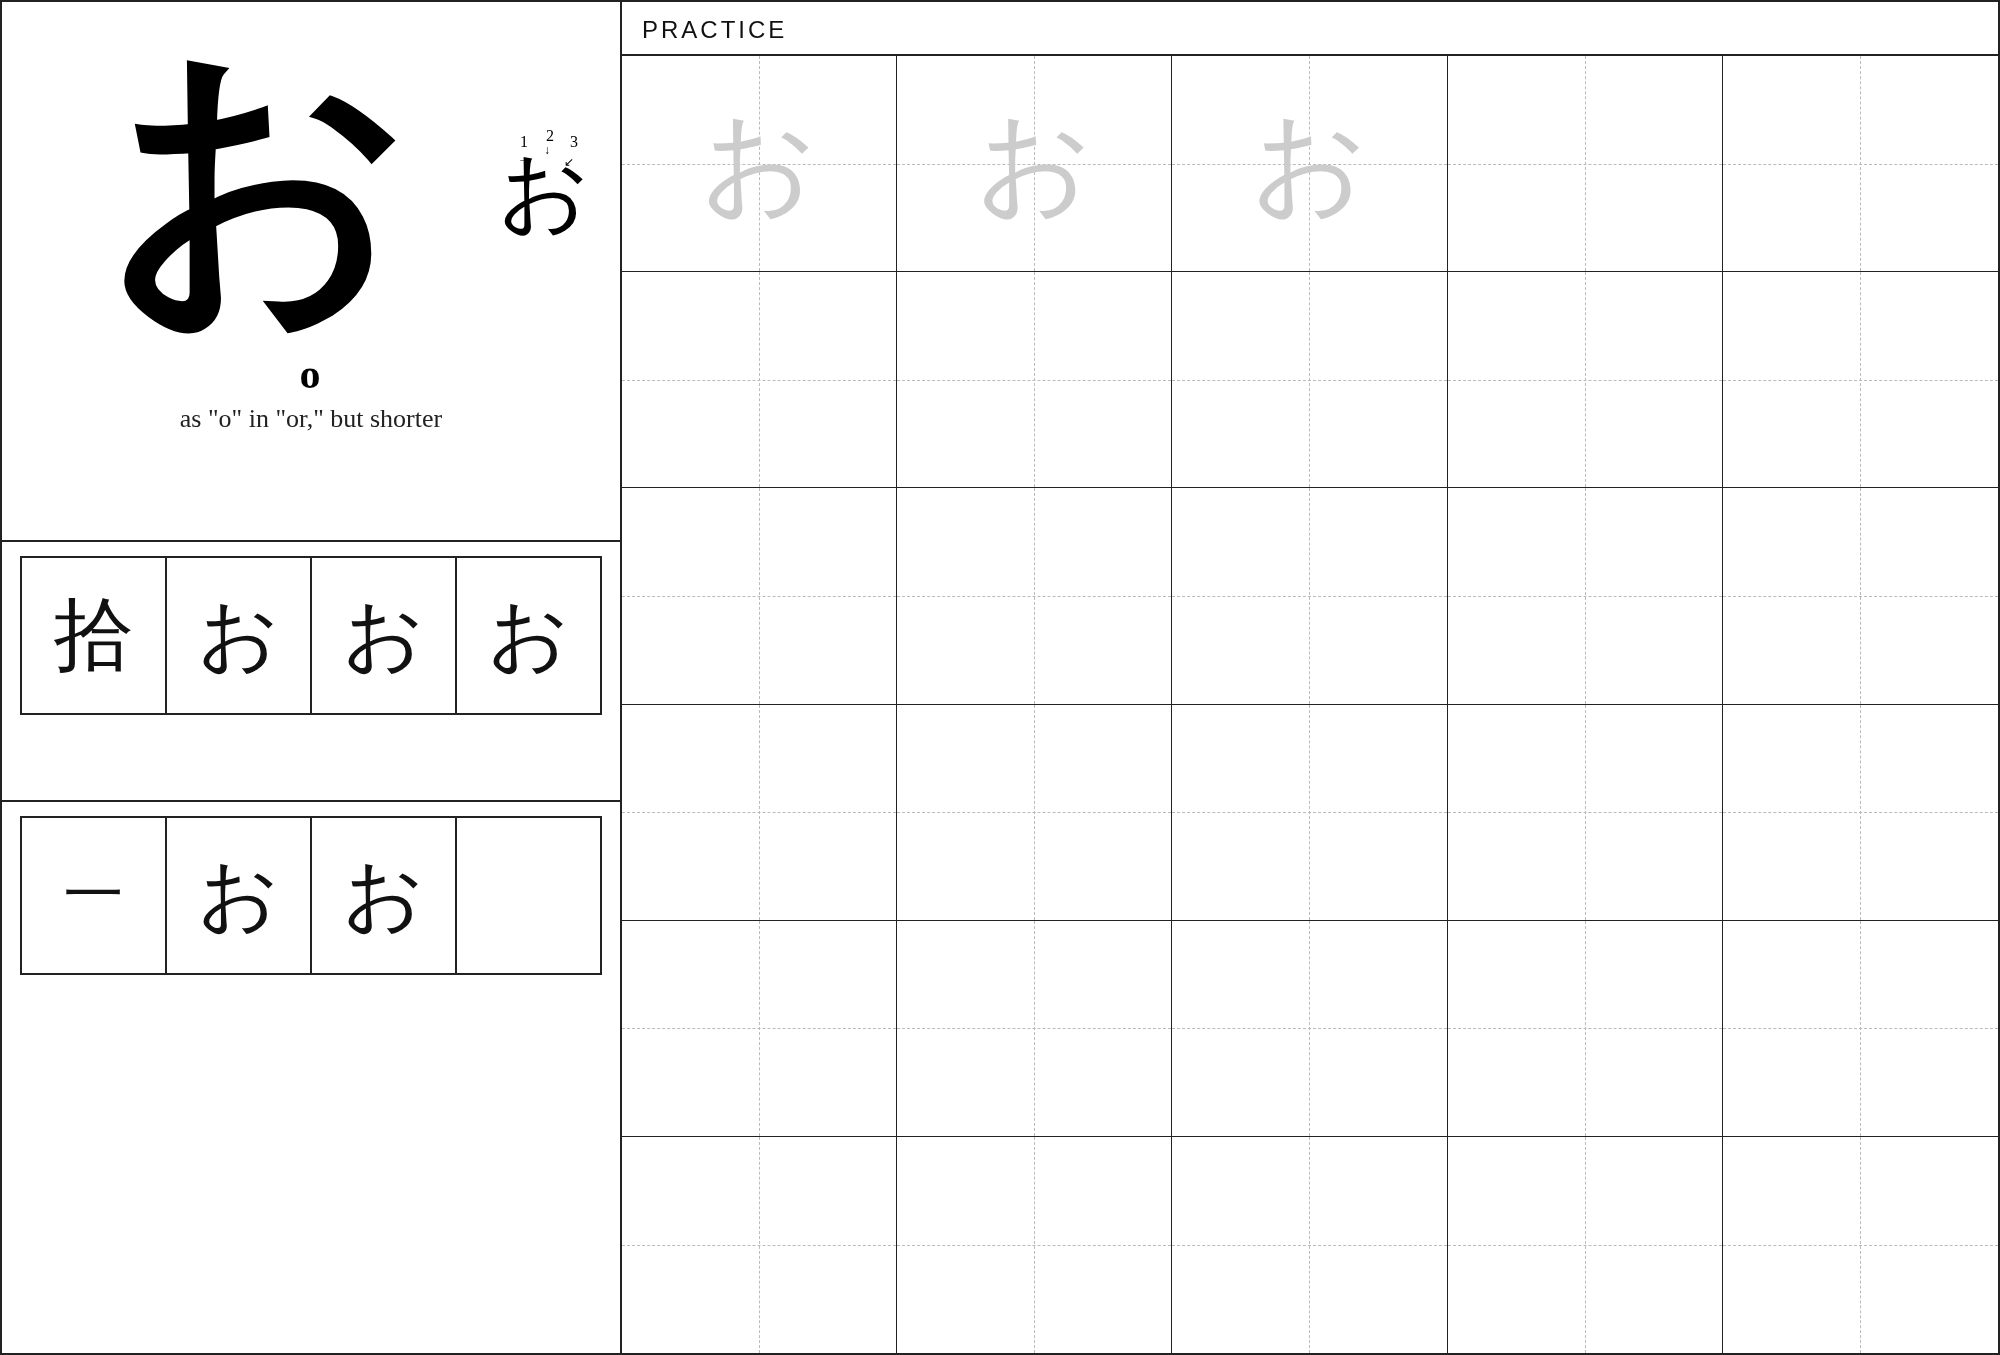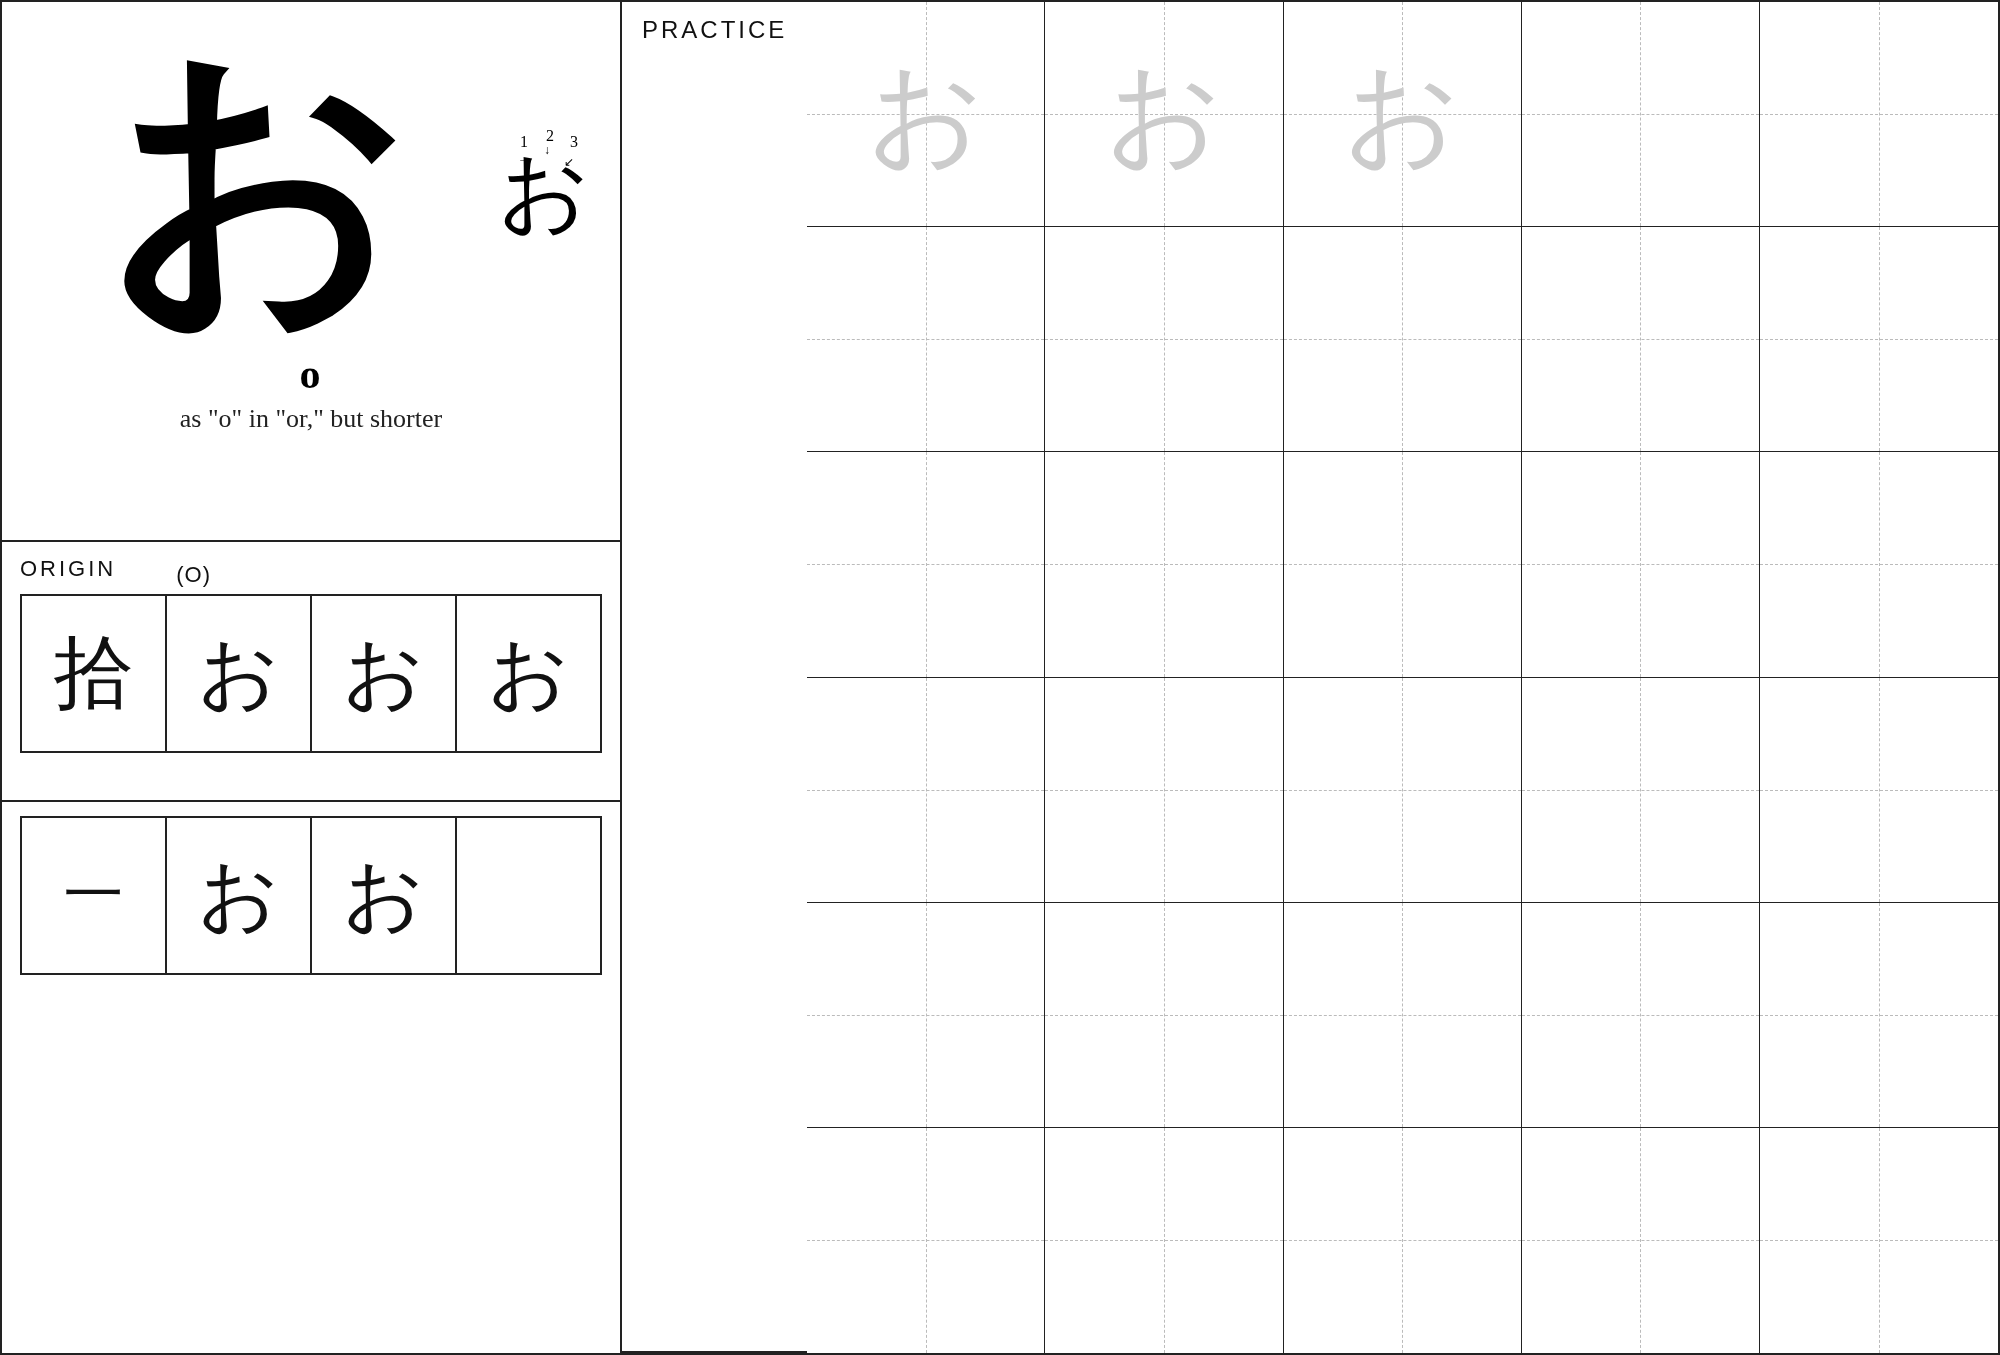--- a/index.html
+++ b/index.html
@@ -147,21 +147,21 @@
     }
     .stroke-cell:last-child { border-right: none; }
     .stroke-cell .small-stroke {
       font-size: 60px;
     }
 
     
     .right-panel {
       flex: 1;
       display: flex;
-      flex-direction: row;
+      flex-direction: column;
       padding: 0;
     }
     .practice-label {
       padding: 14px 20px 10px 20px;
       font-size: 24px;
       font-family: 'Arial', sans-serif;
       letter-spacing: 3px;
       color: #111;
       border-bottom: 2px solid #222;
     }
@@ -248,24 +248,20 @@
           </div>
         </div>
       </div>
       <div class="pronunciation-section">
         <div class="romaji">o</div>
         <div class="pronunciation-desc">as "o" in "or," but shorter</div>
       </div>
     </div>
 
     <div class="origin-section">
-      <div class="origin-label-row">
-        <span class="section-label">ORIGIN</span>
-        <span class="origin-kanji-label">(O)</span>
-      </div>
       <div class="origin-grid">
         <div class="origin-cell">拾</div>
         <div class="origin-cell">お</div>
         <div class="origin-cell">お</div>
         <div class="origin-cell">お</div>
       </div>
     </div>
 
     <div class="stroke-section">
       <div class="stroke-grid">

